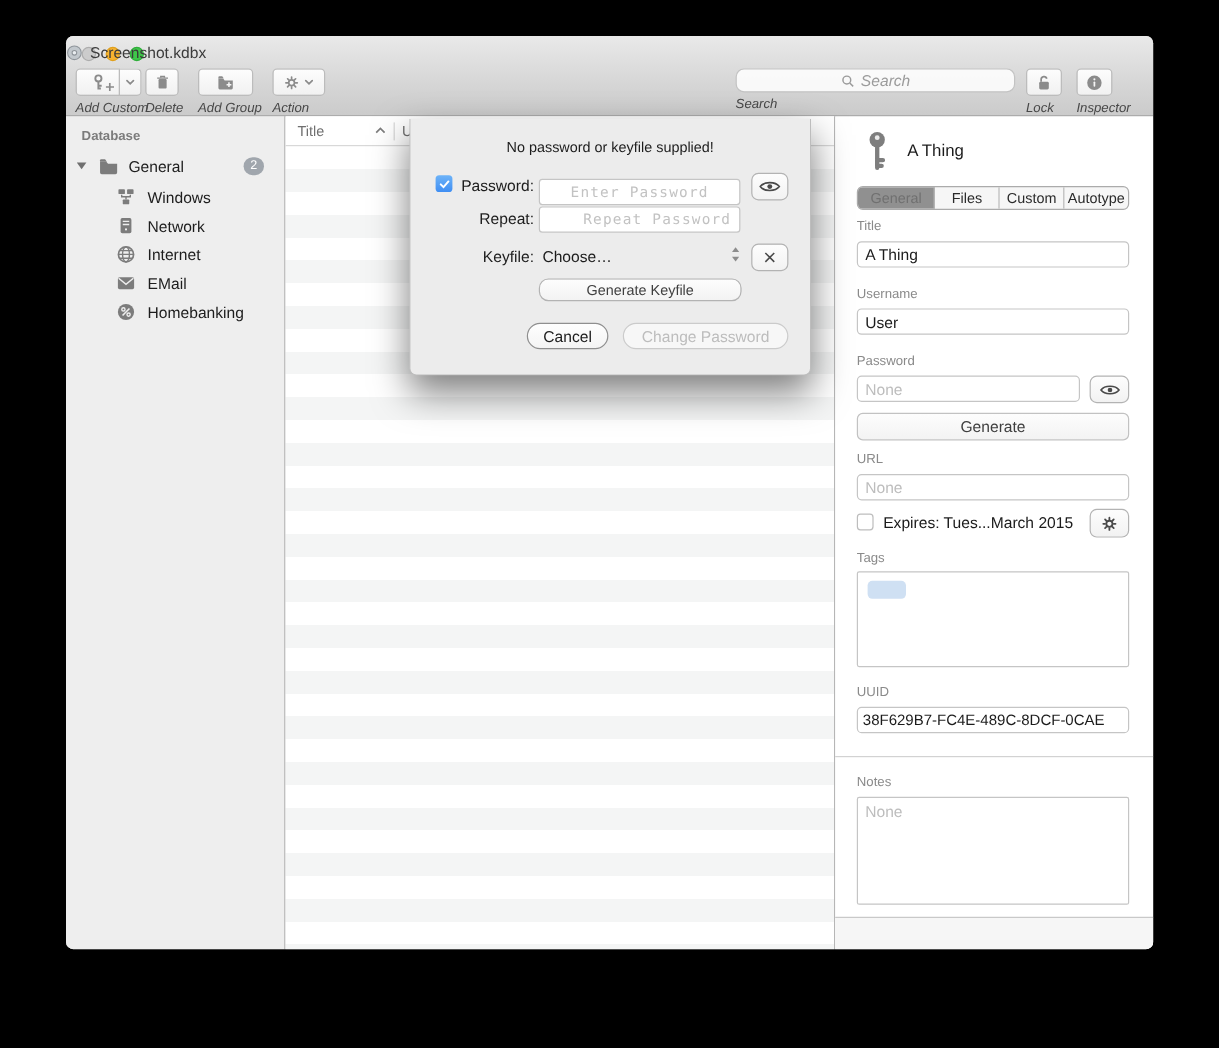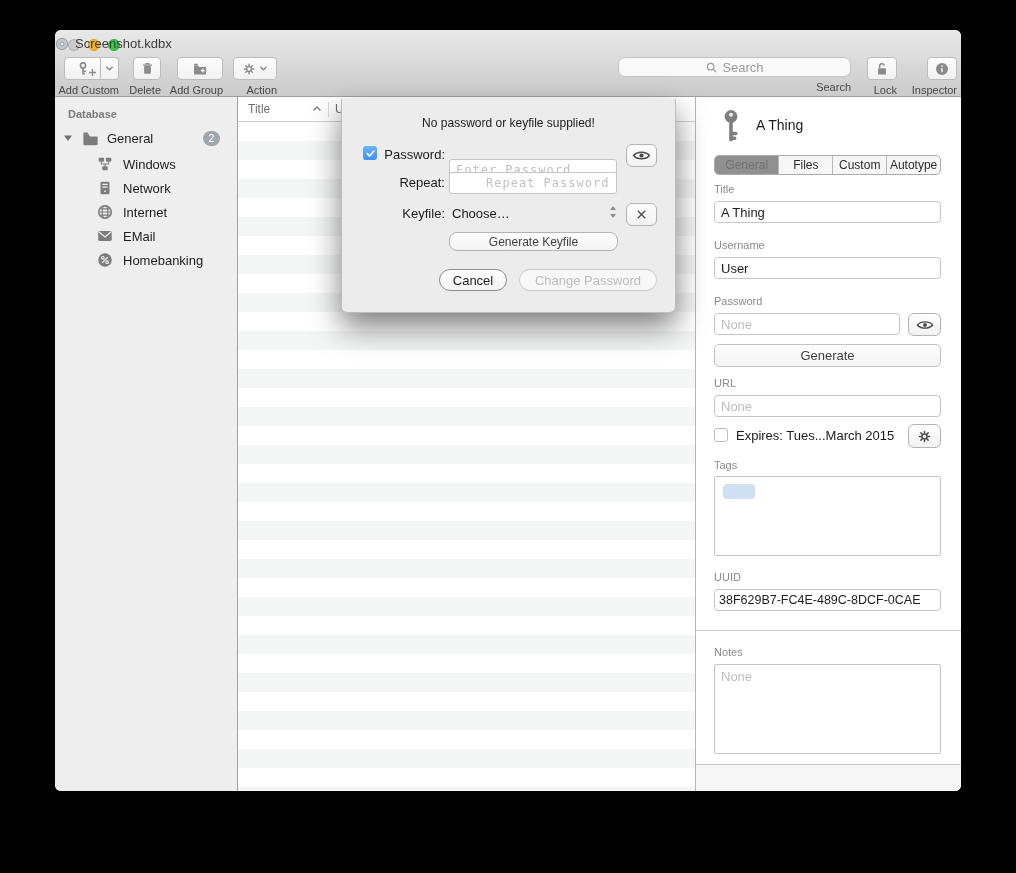--- a/index.html
+++ b/index.html
@@ -7,21 +7,21 @@
   .window { position:absolute; left:55px; top:30px; width:906px; height:761px; border-radius:6px; overflow:hidden; background:#ececec; }
 
   
   .chrome { position:absolute; left:0; top:0; width:100%; height:67px; background:linear-gradient(#e9e9e9,#d6d6d6 60%,#cbcbcb); border-bottom:1px solid #9e9e9e; }
   .lights { position:absolute; left:13px; top:9px; display:flex; gap:8px; }
   .light { width:12px; height:12px; border-radius:50%; border:1px solid rgba(0,0,0,.15); }
   .l-close { background:#cccccc; }
   .l-min { background:#f7b32f; border-color:#e0a01d; }
   .l-zoom { background:#3fc64a; border-color:#2fae3a; }
   .wtitle { position:absolute; top:6px; left:0; width:100%; display:flex; align-items:center; gap:6px; font-size:13px; color:#3b3b3b; }
-  .tb-item { position:absolute; top:27px; display:flex; flex-direction:column; align-items:flex-end; }
+  .tb-item { position:absolute; top:27px; display:flex; flex-direction:column; align-items:flex-start;font-style:italic; }
   .tb-label { font-size:11px; color:#474747; margin-top:4px; white-space:nowrap; }
   .btn { display:flex; align-items:center; justify-content:center; height:23px; background:linear-gradient(#fdfdfd,#f1f1f1); border:1px solid #bcbcbc; border-radius:4px; color:#8b8b8b; }
   .split { display:flex; }
   .split .seg-l { width:37px; border-radius:4px 0 0 4px; }
   .split .seg-r { width:18px; border-radius:0 4px 4px 0; border-left:none; }
   .searchfield { position:relative; width:233px; height:20px; border-radius:7px; background:rgba(255,255,255,.85); border:1px solid #c3c3c3; display:flex; align-items:center; justify-content:center; gap:4px; color:#9b9b9b; font-size:13px; }
   .ic { display:block; }
 
   
   .content { position:absolute; top:67px; left:0; right:0; bottom:0; }
@@ -405,21 +405,21 @@
 
   <div class="sheet">
     <div class="msg">No password or keyfile supplied!</div>
 
     <div class="cb checked" style="position:absolute; left:21px; top:47px;">
       <svg class="ic" width="11" height="11">
           <use href="#check"></use>
         </svg>
     </div>
     <div class="dlabel" style="top:48px;">Password:</div>
-    <input class="tf dfield mono" style="top: 60px;" placeholder="Enter Password">
+    <input class="tf dfield mono" style="top: 50px; text-align: center;" placeholder="Enter Password">
     <div class="sqbtn dsq" style="left:284px; top:45px;">
       <svg class="ic" width="19" height="13">
           <use href="#eye"></use>
         </svg>
     </div>
 
     <div class="dlabel" style="top:76px;">Repeat:</div>
     <input class="tf dfield mono" style="top: 73px; padding-left: 36px;" placeholder="Repeat Password">
 
     <div class="dlabel" style="top:107px;">Keyfile:</div>

